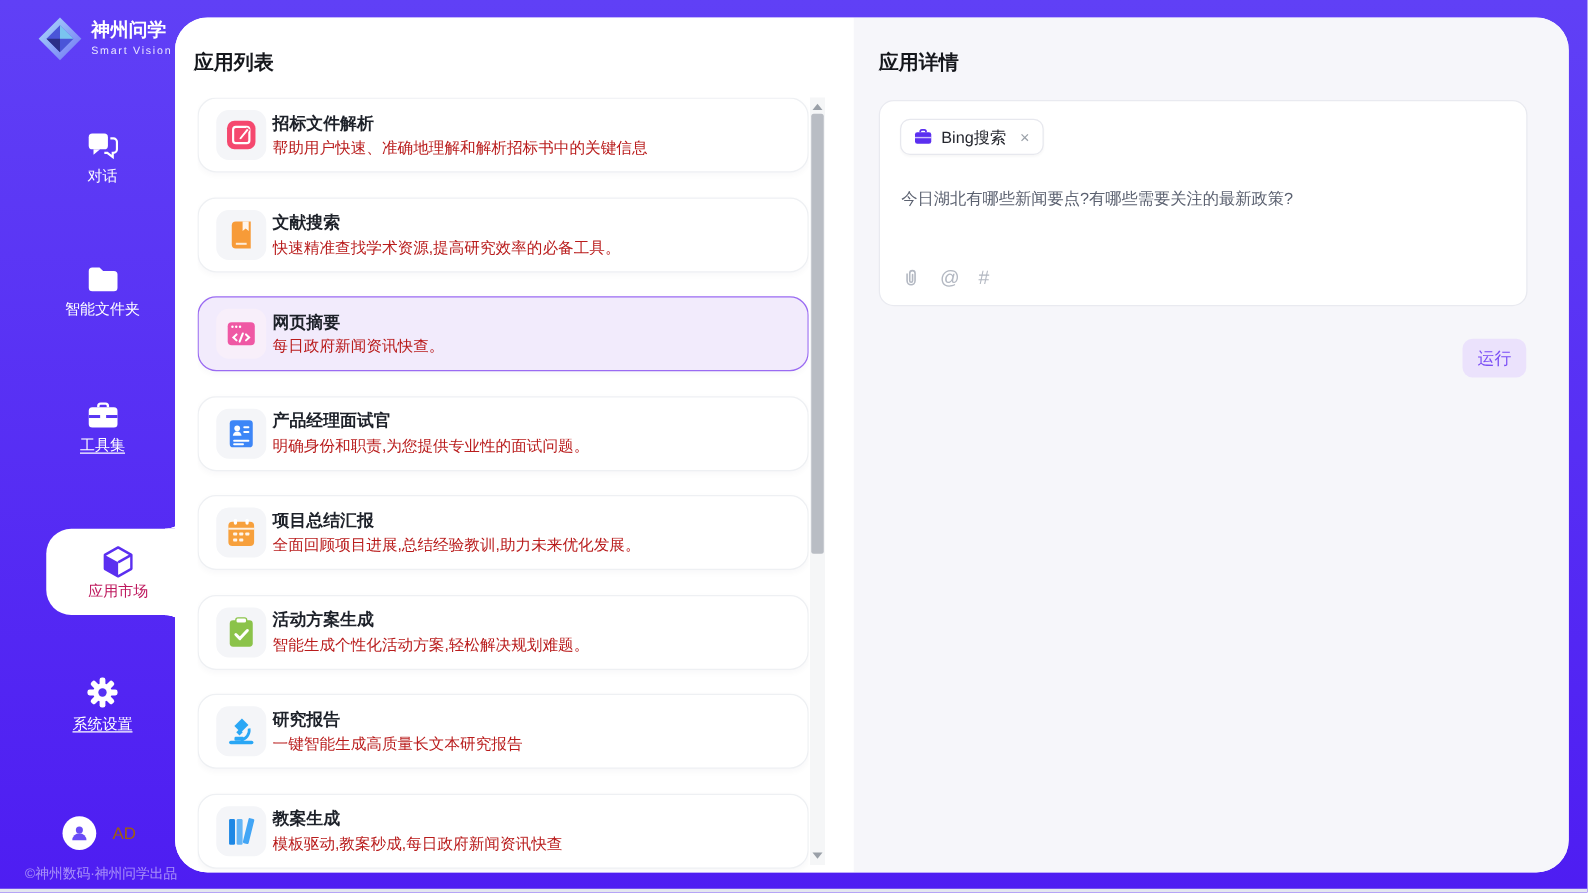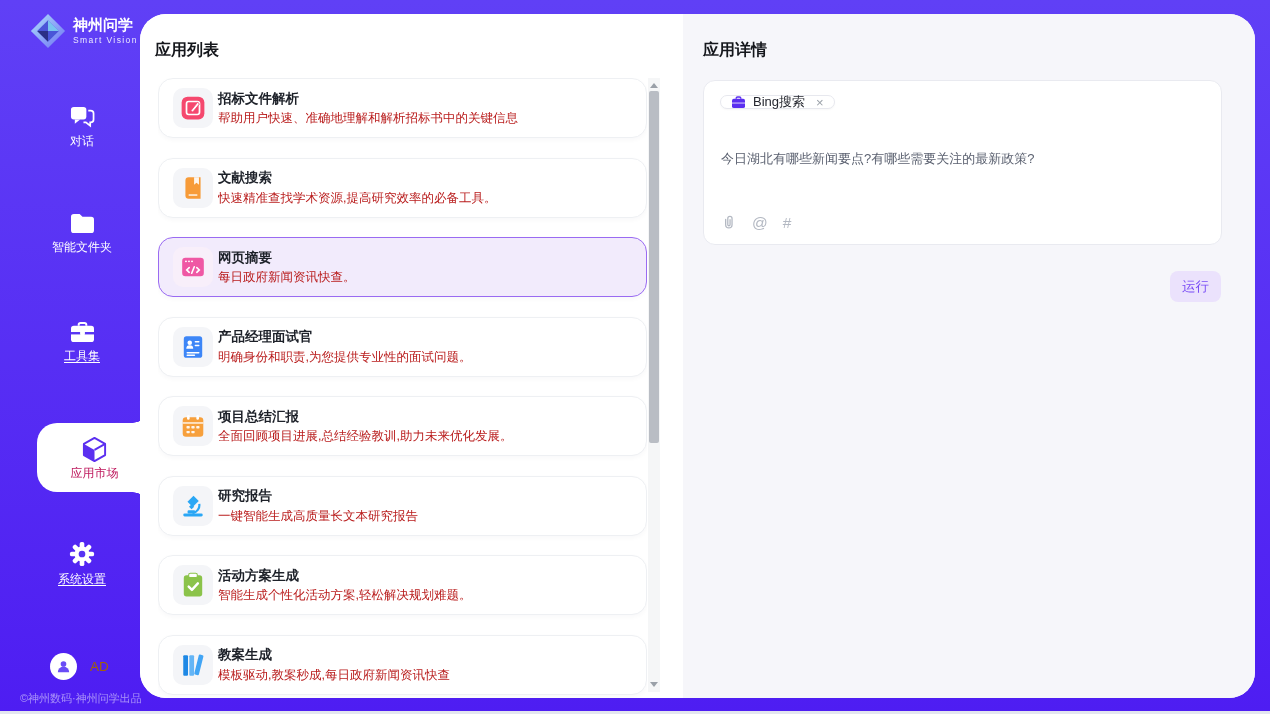--- a/index.html
+++ b/index.html
@@ -58,21 +58,21 @@
   .scrollbar{position:absolute;top:64px;bottom:6px;left:508px;width:12px;background:#f5f6f7;}
   .sb-up,.sb-down{position:absolute;left:2px;width:0;height:0;border-left:4px solid transparent;border-right:4px solid transparent;cursor:pointer;}
   .sb-up{top:5px;border-bottom:5px solid #9aa0a8;}
   .sb-down{bottom:5px;border-top:5px solid #9aa0a8;}
   .sb-thumb{position:absolute;top:13px;left:1px;width:10px;height:352px;background:#b9bdc4;border-radius:2px;cursor:grab;}
   
   .detail-panel{flex:1;position:relative;background:#f6f6fa;}
   .detail-panel .panel-title{left:20px;}
   .input-card{position:absolute;left:20px;top:66px;width:519px;height:165px;box-sizing:border-box;
     background:#fff;border:1px solid #e9eaf0;border-radius:12px;cursor:text;}
-  .tool-tag{position:absolute;left:16px;top:14px;height:14px;box-sizing:border-box;
+  .tool-tag{position:absolute;left:16px;top:14px;height:29px;box-sizing:border-box;
     display:inline-flex;align-items:center;gap:7px;padding:0 10px;background:#fff;
     border:1px solid #e7e8ee;border-radius:8px;box-shadow:0 1px 2px rgba(0,0,0,.03);}
   .tag-label{font-size:13px;color:#24262e;}
   .tag-close{font-size:13px;color:#9aa0a8;margin-left:4px;cursor:pointer;line-height:1;}
   .query-text{position:absolute;left:17px;top:68px;right:16px;font-size:13px;color:#5b6170;line-height:1.5;}
   .attach-row{position:absolute;left:16px;bottom:13px;display:flex;align-items:center;gap:15px;color:#b3b8c2;}
   .attach-icon{display:inline-flex;align-items:center;justify-content:center;cursor:pointer;
     font-size:15.5px;color:#b3b8c2;line-height:1;}
   .run-btn{position:absolute;right:34px;top:257px;width:51px;height:31px;background:#ebe2fc;
     color:#7a4df5;border:none;border-radius:8px;font-size:13.5px;cursor:pointer;font-family:inherit;}
@@ -265,45 +265,45 @@
             </svg>
           </span>
           <div class="card-text">
             <div class="card-title">项目总结汇报</div>
             <div class="card-desc">全面回顾项目进展,总结经验教训,助力未来优化发展。</div>
           </div>
         </div>
 
         <div class="card">
           <span class="card-icon-wrap">
+            <svg viewBox="0 0 24 24" width="26" height="26">
+              <rect x="3.5" y="3" width="17" height="19.5" rx="2.5" fill="#8bc34a"></rect>
+              <rect x="8" y="1.2" width="8" height="4" rx="1.6" fill="#fff" stroke="#8bc34a" stroke-width="1"></rect>
+              <path d="M8 13.5 l3 3 5.5-6" stroke="#fff" stroke-width="2.2" fill="none" stroke-linecap="round" stroke-linejoin="round"></path>
+            </svg>
+          </span>
+          <div class="card-text">
+            <div class="card-title">活动方案生成</div>
+            <div class="card-desc">智能生成个性化活动方案,轻松解决规划难题。</div>
+          </div>
+        </div>
+
+        <div class="card">
+          <span class="card-icon-wrap">
             <svg viewBox="0 0 24 24" width="26" height="26" fill="#2aa7f5">
               <path d="M12.5 2.5 l4.8 4.8 -5.6 5.6 -4.8-4.8 z"></path>
               <rect x="9" y="11" width="3.4" height="3.4" transform="rotate(45 10.7 12.7)"></rect>
               <path d="M17.8 10 a7.5 7.5 0 0 1 -6.3 8.6" fill="none" stroke="#2aa7f5" stroke-width="2"></path>
               <rect x="3" y="19" width="18" height="2.6" rx="1.3"></rect>
               <rect x="7" y="16" width="7" height="3" rx="1"></rect>
             </svg>
           </span>
           <div class="card-text">
             <div class="card-title">研究报告</div>
             <div class="card-desc">一键智能生成高质量长文本研究报告</div>
-          </div>
-        </div>
-
-        <div class="card">
-          <span class="card-icon-wrap">
-            <svg viewBox="0 0 24 24" width="26" height="26">
-              <rect x="3.5" y="3" width="17" height="19.5" rx="2.5" fill="#8bc34a"></rect>
-              <rect x="8" y="1.2" width="8" height="4" rx="1.6" fill="#fff" stroke="#8bc34a" stroke-width="1"></rect>
-              <path d="M8 13.5 l3 3 5.5-6" stroke="#fff" stroke-width="2.2" fill="none" stroke-linecap="round" stroke-linejoin="round"></path>
-            </svg>
-          </span>
-          <div class="card-text">
-            <div class="card-title">活动方案生成</div>
-            <div class="card-desc">智能生成个性化活动方案,轻松解决规划难题。</div>
           </div>
         </div>
 
         <div class="card">
           <span class="card-icon-wrap">
             <svg viewBox="0 0 24 24" width="26" height="26">
               <rect x="3" y="3" width="4.4" height="19" rx="1" fill="#1e88e5"></rect>
               <rect x="8.6" y="3" width="4.4" height="19" rx="1" fill="#64b5f6"></rect>
               <g transform="rotate(14 18 12)">
                 <rect x="15.2" y="2.5" width="4.4" height="19" rx="1" fill="#42a5f5"></rect>

